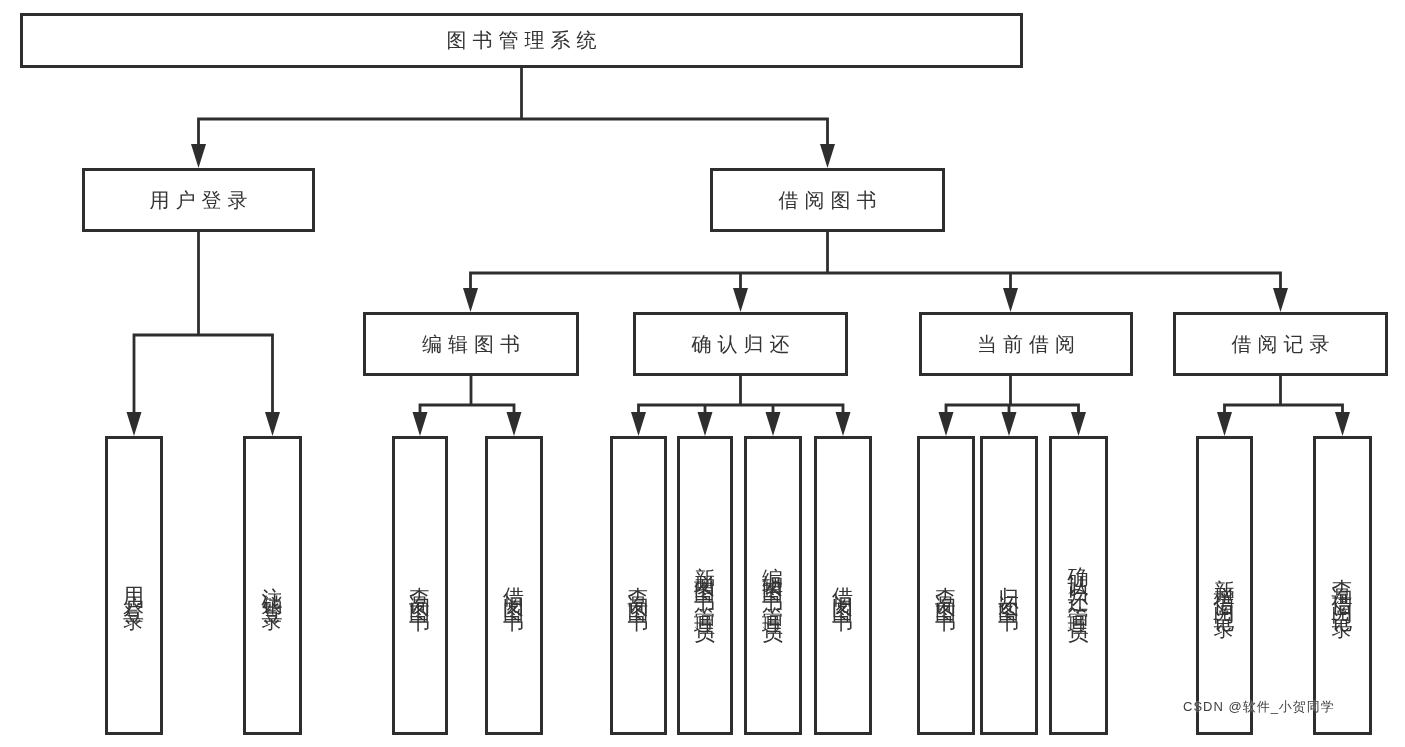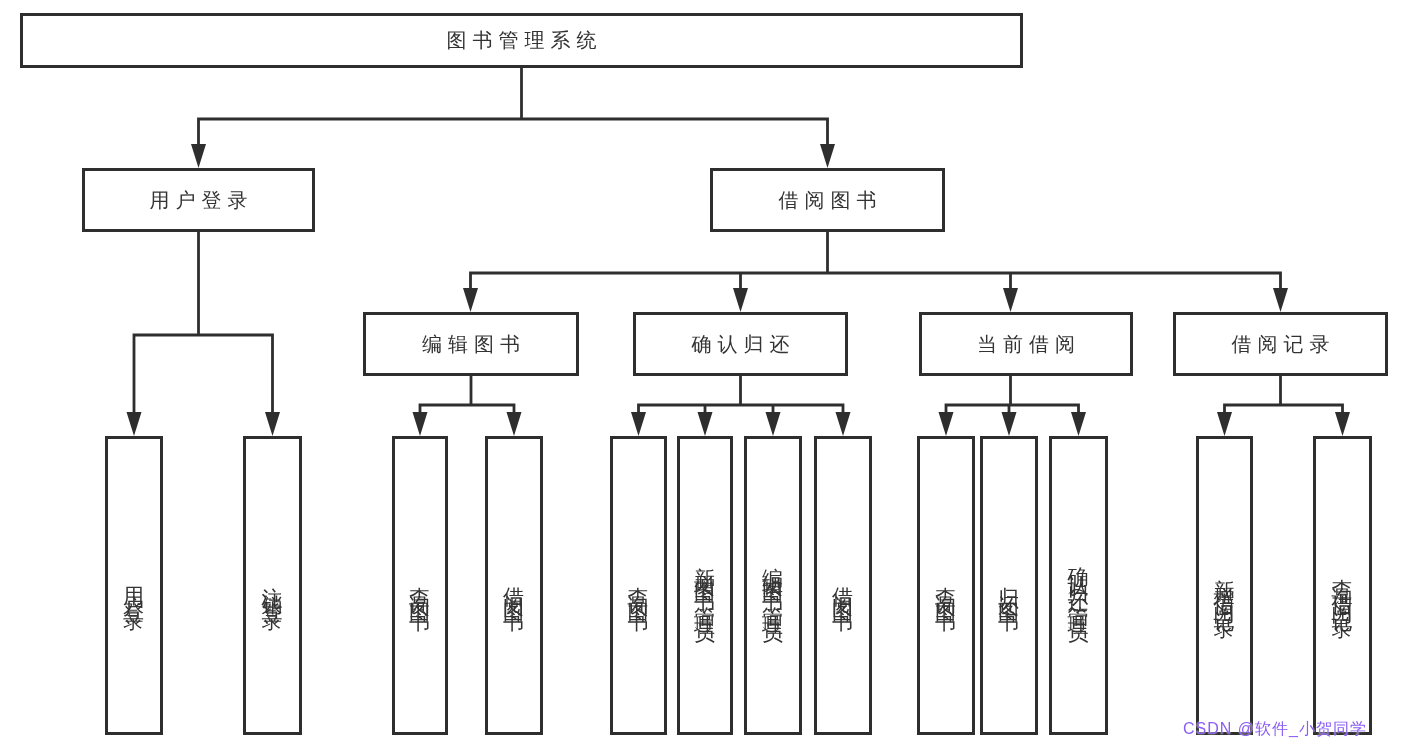--- a/index.html
+++ b/index.html
@@ -71,24 +71,24 @@
   .c3 { left: 744px;  width: 58px; }
   .c4 { left: 814px;  width: 58px; }
   .d1 { left: 917px;  width: 58px; }
   .d2 { left: 980px;  width: 58px; }
   .d3 { left: 1049px; width: 59px; }
   .e1 { left: 1196px; width: 57px; }
   .e2 { left: 1313px; width: 59px; }
   .watermark {
     position: absolute;
     left: 1183px;
-    top: 719px;
-    font-size: 16px;
+    top: 698px;
+    font-size: 13px;
     letter-spacing: 1px;
-    color: #8b5cf6;
+    color: #404040;
     text-shadow: 0 0 2px #ffffff;
     white-space: nowrap;
     z-index: 5;
   }
 </style>
 </head>
 <body>
 
 <div id="stage">
 

